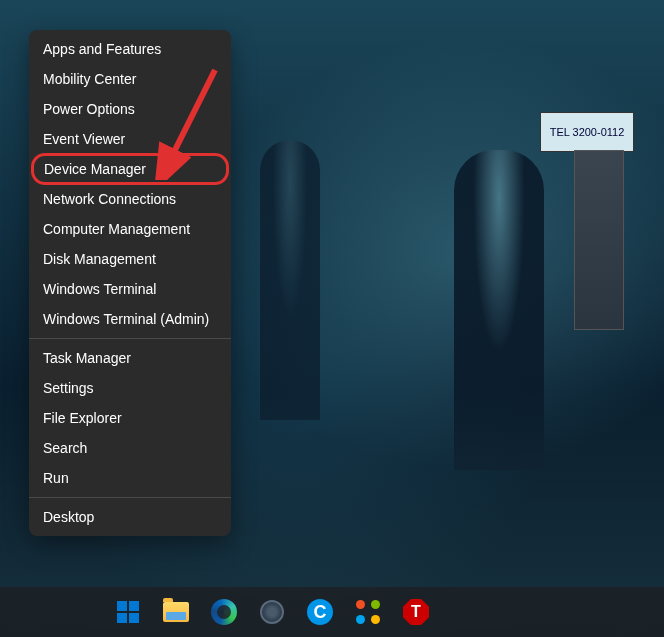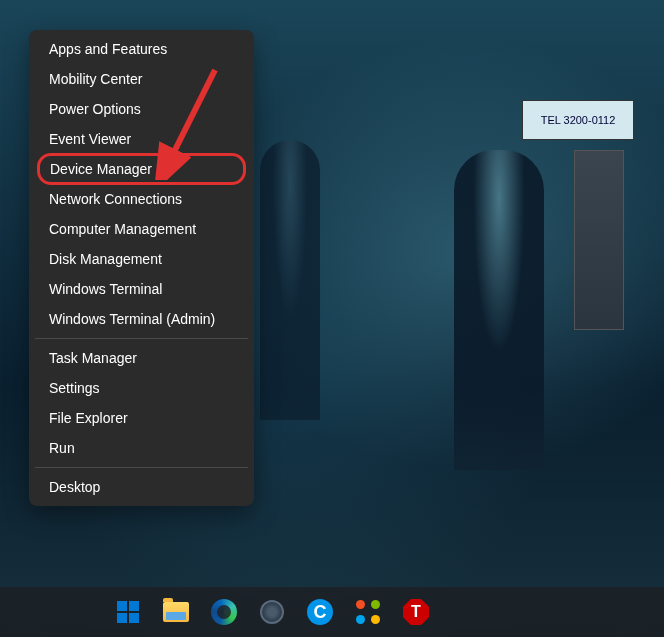--- a/index.html
+++ b/index.html
@@ -23,22 +23,22 @@
         radial-gradient(ellipse at 45% 60%, rgba(20,60,80,0.8) 0%, transparent 50%),
         linear-gradient(180deg, #1a4558 0%, #0a2030 60%, #051520 100%);
     }
     .bg-details {
       position: absolute;
       inset: 0;
     }
     .bg-sign1 {
       position: absolute;
       right: 30px;
-      top: 100px;
-      width: 112px;
+      top: 112px;
+      width: 94px;
       height: 40px;
       background: #d4e8f0;
       border: 1px solid #333;
       font-size: 11px;
       display: flex;
       align-items: center;
       justify-content: center;
       color: #003;
     }
     .bg-sign2 {
@@ -76,24 +76,24 @@
       left: 0;
       right: 0;
       height: 200px;
       background: linear-gradient(180deg, transparent 0%, rgba(30,60,75,0.6) 100%);
     }
     
     .context-menu {
       position: absolute;
       left: 29px;
       top: 30px;
-      width: 225px;
+      width: 202px;
       background: #2b2b2b;
       border-radius: 8px;
-      padding: 4px 6px;
+      padding: 4px 0;
       box-shadow: 0 8px 24px rgba(0,0,0,0.4);
       z-index: 100;
     }
     .menu-item {
       padding: 7px 14px;
       color: #ffffff;
       font-size: 14px;
       cursor: pointer;
       display: flex;
       align-items: center;
@@ -295,20 +295,23 @@
     <div class="menu-item">
       <span>Task Manager</span>
     </div>
     <div class="menu-item">
       <span>Settings</span>
     </div>
     <div class="menu-item">
       <span>File Explorer</span>
     </div>
     <div class="menu-item">
+      <span>Search</span>
+    </div>
+    <div class="menu-item">
       <span>Run</span>
     </div>
     <div class="menu-separator"></div>
     <div class="menu-item">
       <span>Desktop</span>
     </div>
   </div>
 
 <svg class="arrow-annotation" width="80" height="120" viewBox="0 0 80 120">
   <defs>

